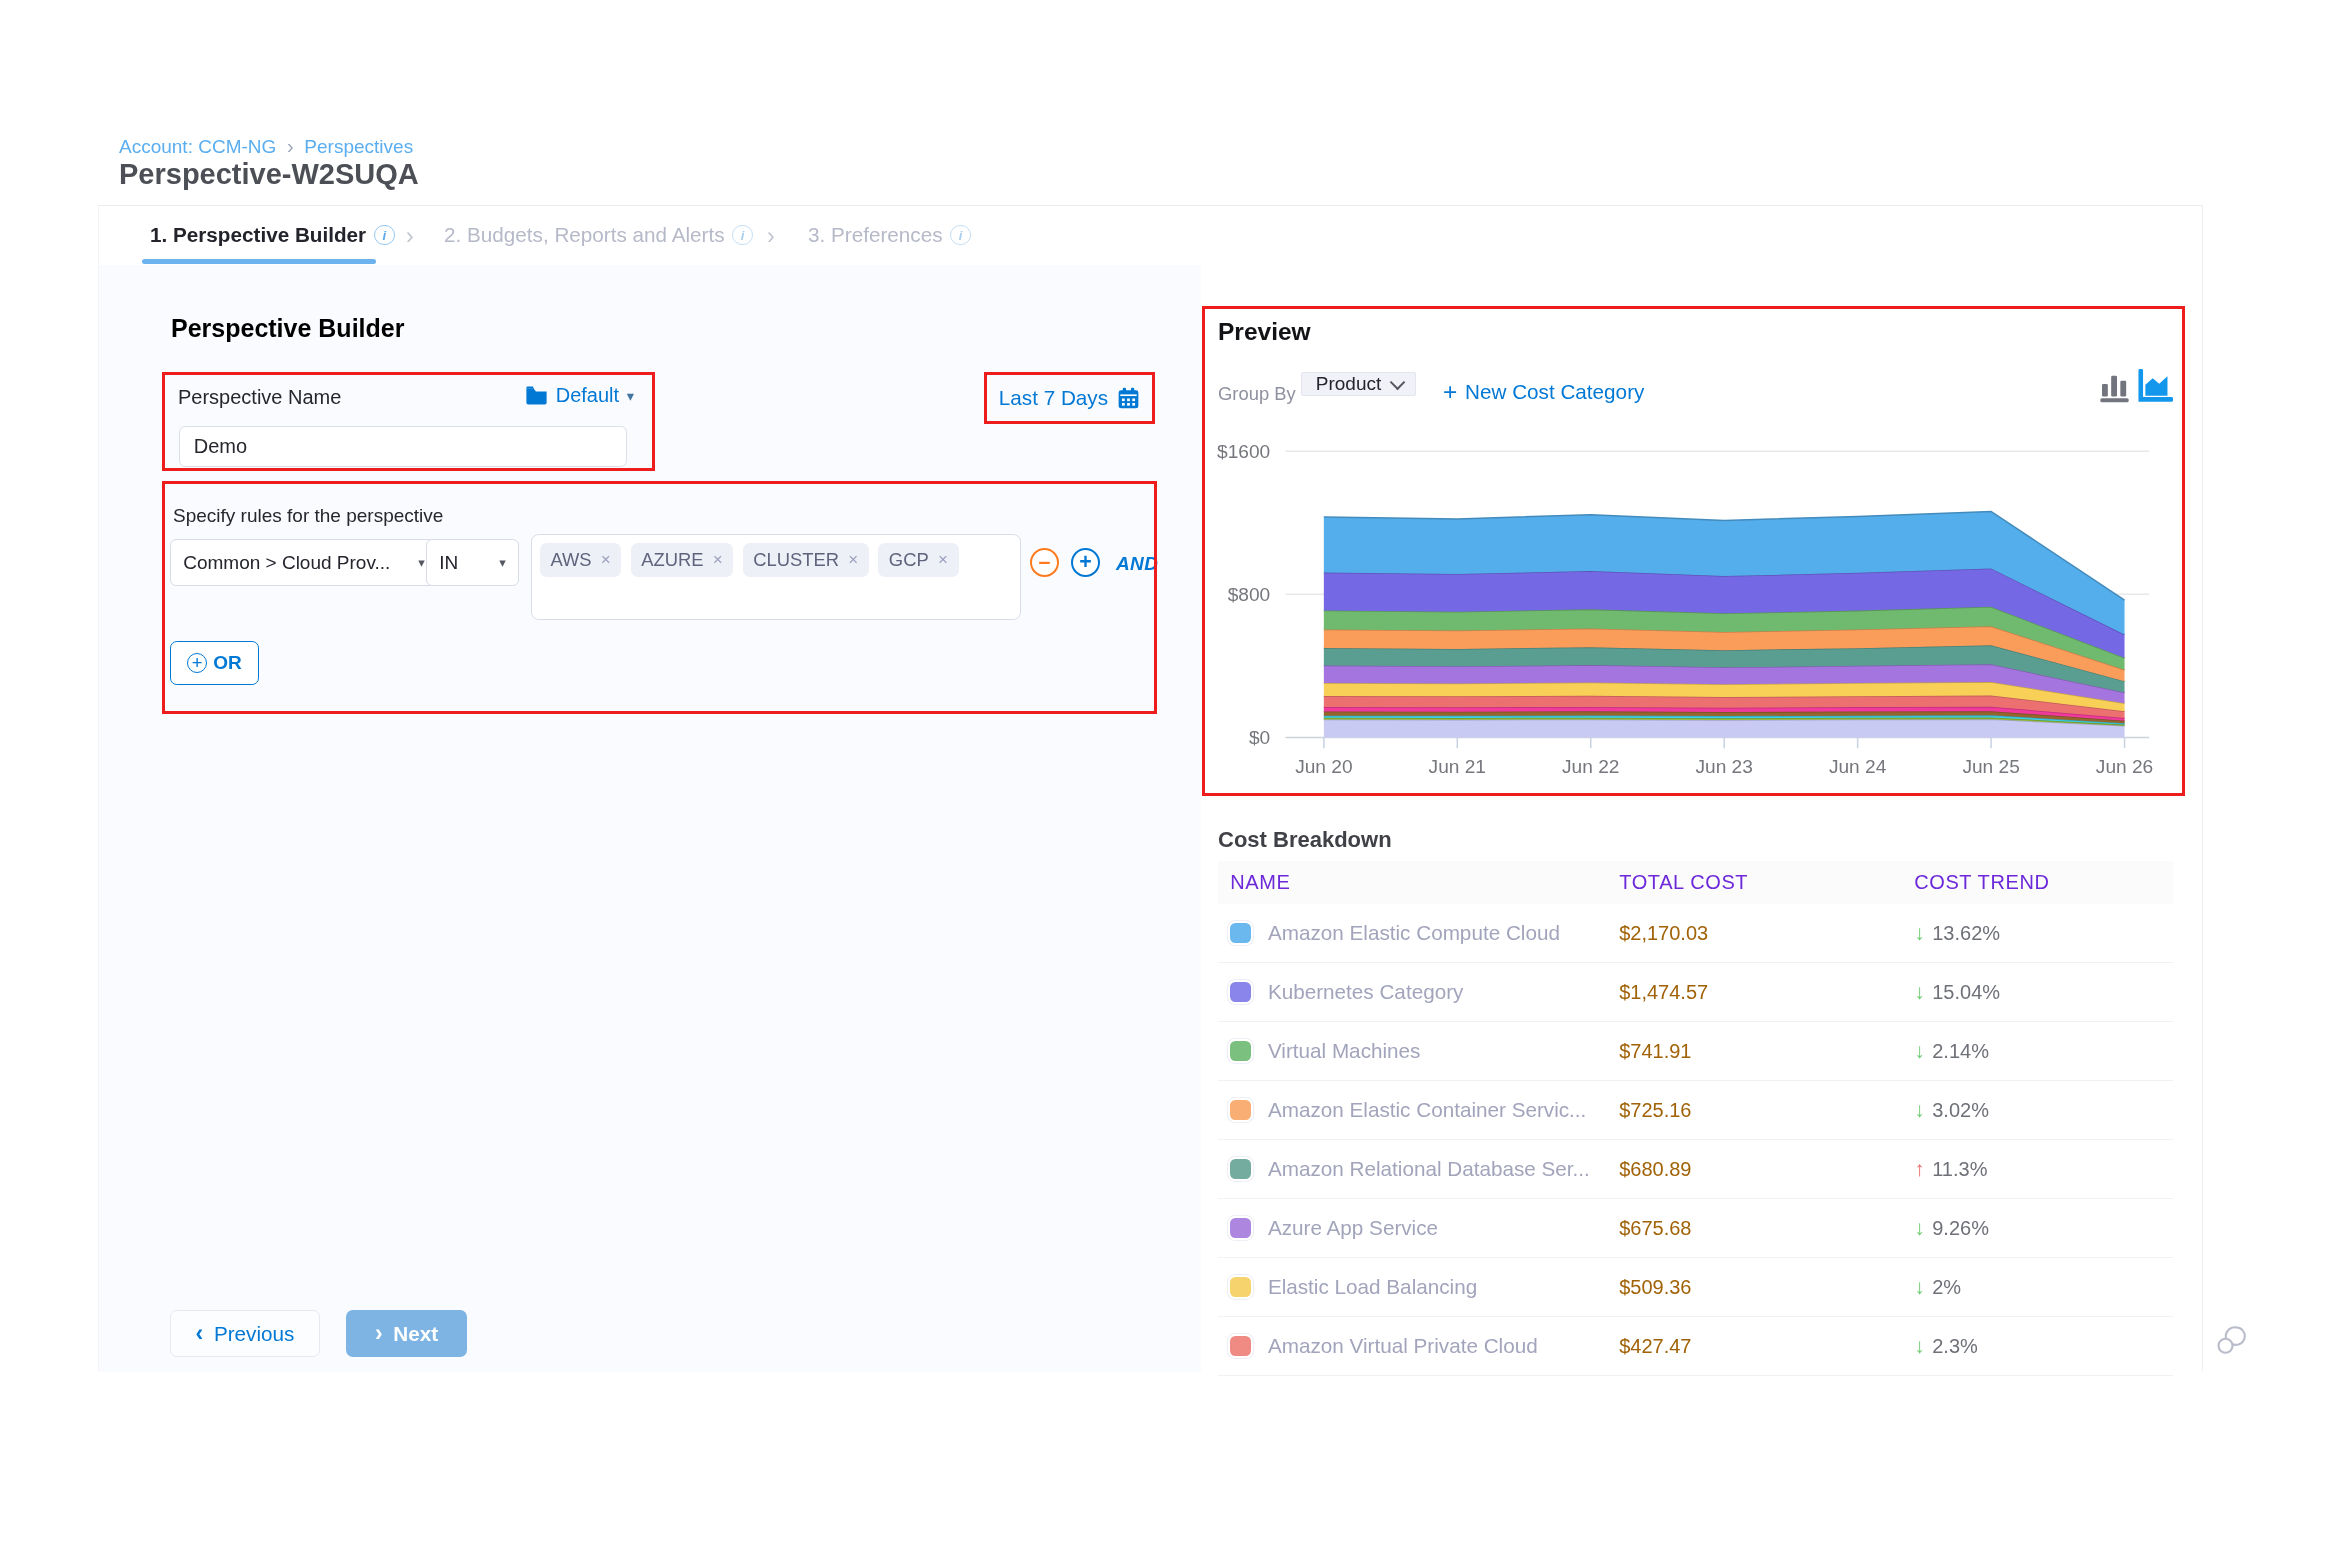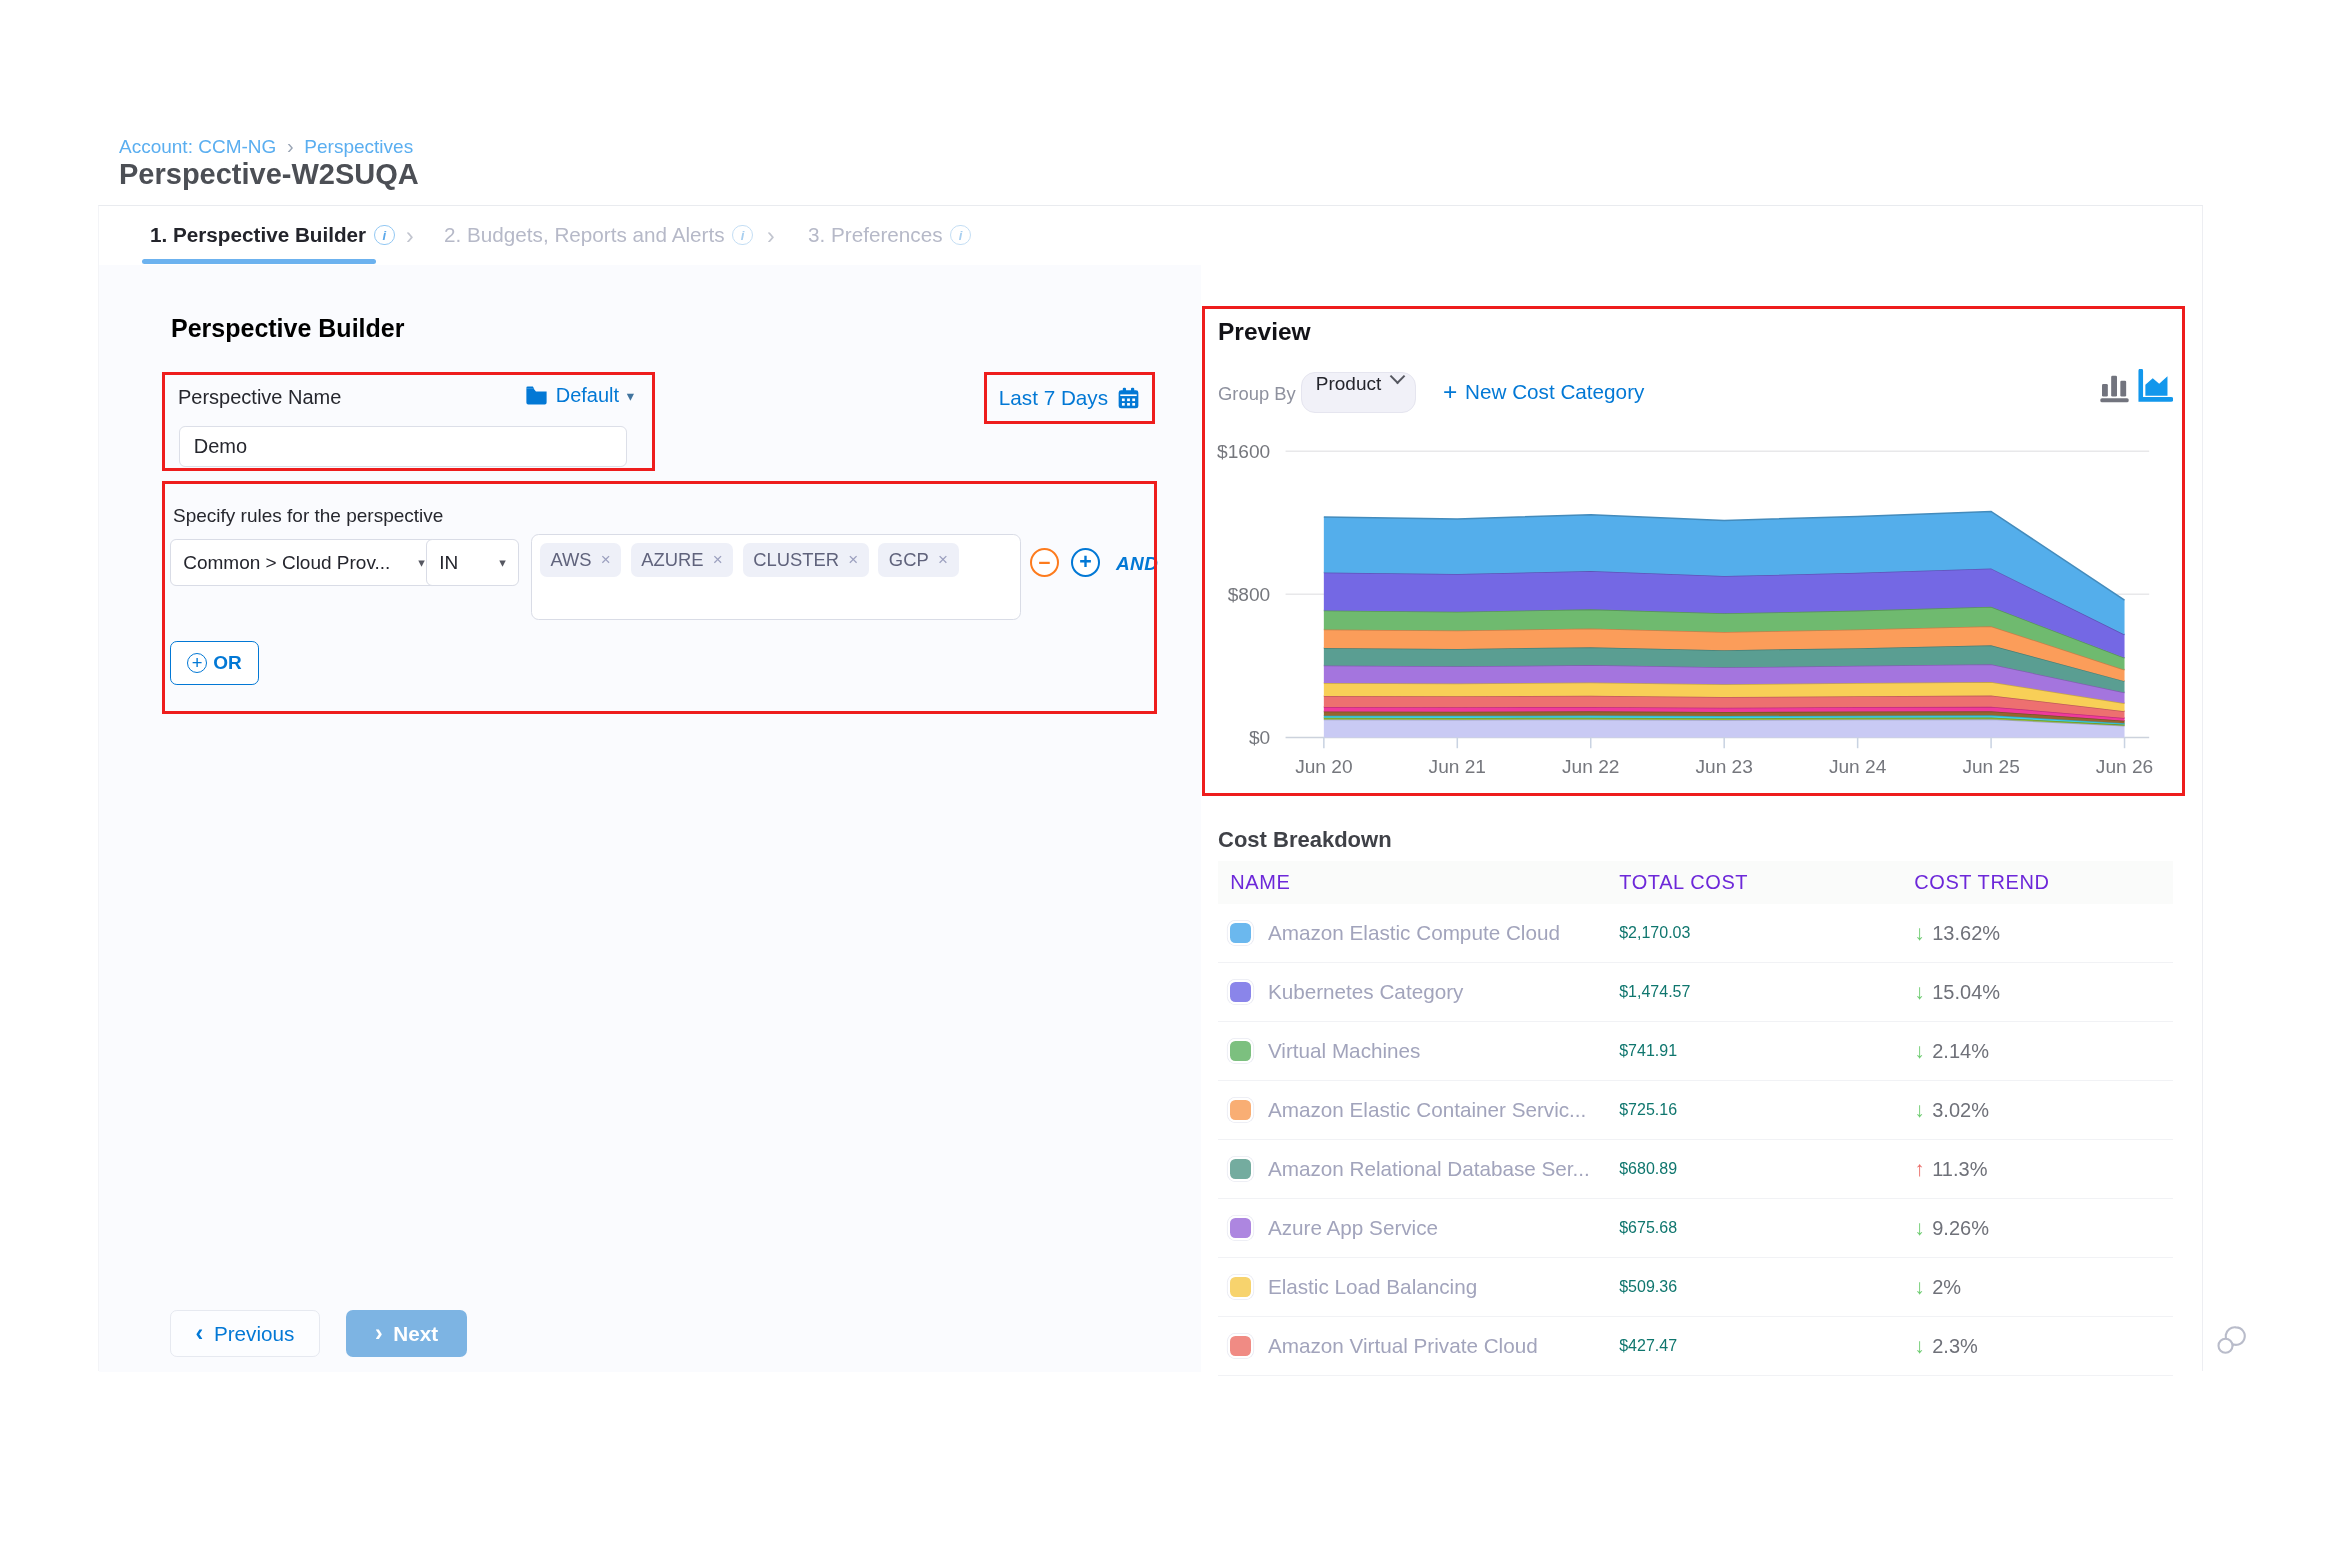--- a/index.html
+++ b/index.html
@@ -46,36 +46,36 @@
   .and-label { font-size:19px; font-weight:700; color:#0278d5; letter-spacing:0.4px;font-style:italic; }
 
   .or-btn { left:170px; top:641px; width:89px; height:44px; border:1.5px solid #0278d5; border-radius:6.9px; background:#fff; color:#0278d5; font-weight:700; font-size:19px; display:flex; align-items:center; justify-content:center; gap:6.1px; cursor:pointer; }
   .or-plus { font-size:18.4px; font-weight:400; border:1.5px solid #0278d5; border-radius:50%; width:20px; height:20px; display:inline-flex; align-items:center; justify-content:center; }
 
   .date-range { left:987px; top:375px; width:165px; height:46px; display:flex; align-items:center; justify-content:center; gap:9.2px; color:#0278d5; font-size:20.7px; font-weight:500; cursor:pointer; }
 
   
   .preview-title { left:1218px; top:318px; font-size:24.5px; font-weight:700; color:#121217; }
   .groupby-label { left:1218px; top:383px; font-size:18.4px; color:#8e919e; }
-  .product-pill { left:1301px; top:372px; height:41px; background:#f1f1f8; border:0.8px solid #e5e5ef; border-radius:14px; display:flex; align-items:flex-start; gap:9.2px; padding:0 13.8px; font-size:19px; color:#24252c; cursor:pointer; }
+  .product-pill { left:1301px; top:372px; height:24px; background:#f1f1f8; border:0.8px solid #e5e5ef; border-radius:2px; display:flex; align-items:center; gap:9.2px; padding:0 13.8px; font-size:19px; color:#24252c; cursor:pointer; }
   .pill-chevron { width:10.7px; height:10.7px; border-right:2.3px solid #55575f; border-bottom:2.3px solid #55575f; transform:rotate(45deg) translateY(-3.1px); }
   .new-cat { left:1443px; top:378px; display:flex; align-items:center; gap:7.7px; color:#0278d5; font-size:20.7px; font-weight:500; cursor:pointer; }
   .new-cat .plus-glyph { font-size:24.5px; font-weight:500; }
   .chart-toggle { top:369px; cursor:pointer; }
 
   svg text { font-family:"Liberation Sans",sans-serif; }
 
   
   .cb-title { left:1218px; top:827px; font-size:22px; font-weight:700; color:#3f4147; }
   .cb-table { left:1218px; top:861px; width:955px; }
   .cb-head { display:grid; grid-template-columns:389px 295px 1fr; background:#fafbfa; height:43px; align-items:center; padding-left:12.2px; font-size:20px; color:#6d28d9; letter-spacing:0.6px; }
   .cb-row { display:grid; grid-template-columns:389px 295px 1fr; height:59px; align-items:center; border-bottom:1.5px solid #f1f2f5; padding-left:12.2px; cursor:pointer; }
   .cb-name { display:flex; align-items:center; gap:17px; font-size:20.7px; color:#a2a4bc; }
   .swatch { width:20.7px; height:20.7px; border-radius:5.4px; box-shadow:0 0 0 2.3px #ffffff, 0 0 0 3.1px #e9eaf2; flex:0 0 auto; }
-  .cb-cost { font-size:16px; color:#0f766e; }
+  .cb-cost { font-size:20px; color:#a16207; }
   .cb-trend { font-size:20px; color:#6f7179; display:flex; gap:7.7px; align-items:center; }
   .tr-down { color:#6ecc71; font-size:20.7px; }
   .tr-up { color:#ea6c68; font-size:20.7px; }
 
   
   .prev-btn { left:170px; top:1310px; width:150px; height:47px; background:#fcfdff; border:1.5px solid #e6e9f0; border-radius:6.9px; color:#0278d5; font-size:20.7px; display:flex; align-items:center; justify-content:center; gap:10.7px; cursor:pointer; }
   .next-btn { left:346px; top:1310px; width:121px; height:47px; background:#7db4e3; border:none; border-radius:6.9px; color:#ffffff; font-size:20.7px; font-weight:700; display:flex; align-items:center; justify-content:center; gap:10.7px; cursor:pointer; }
   .chev { font-size:23px; font-weight:700; }
 </style>
 </head>

